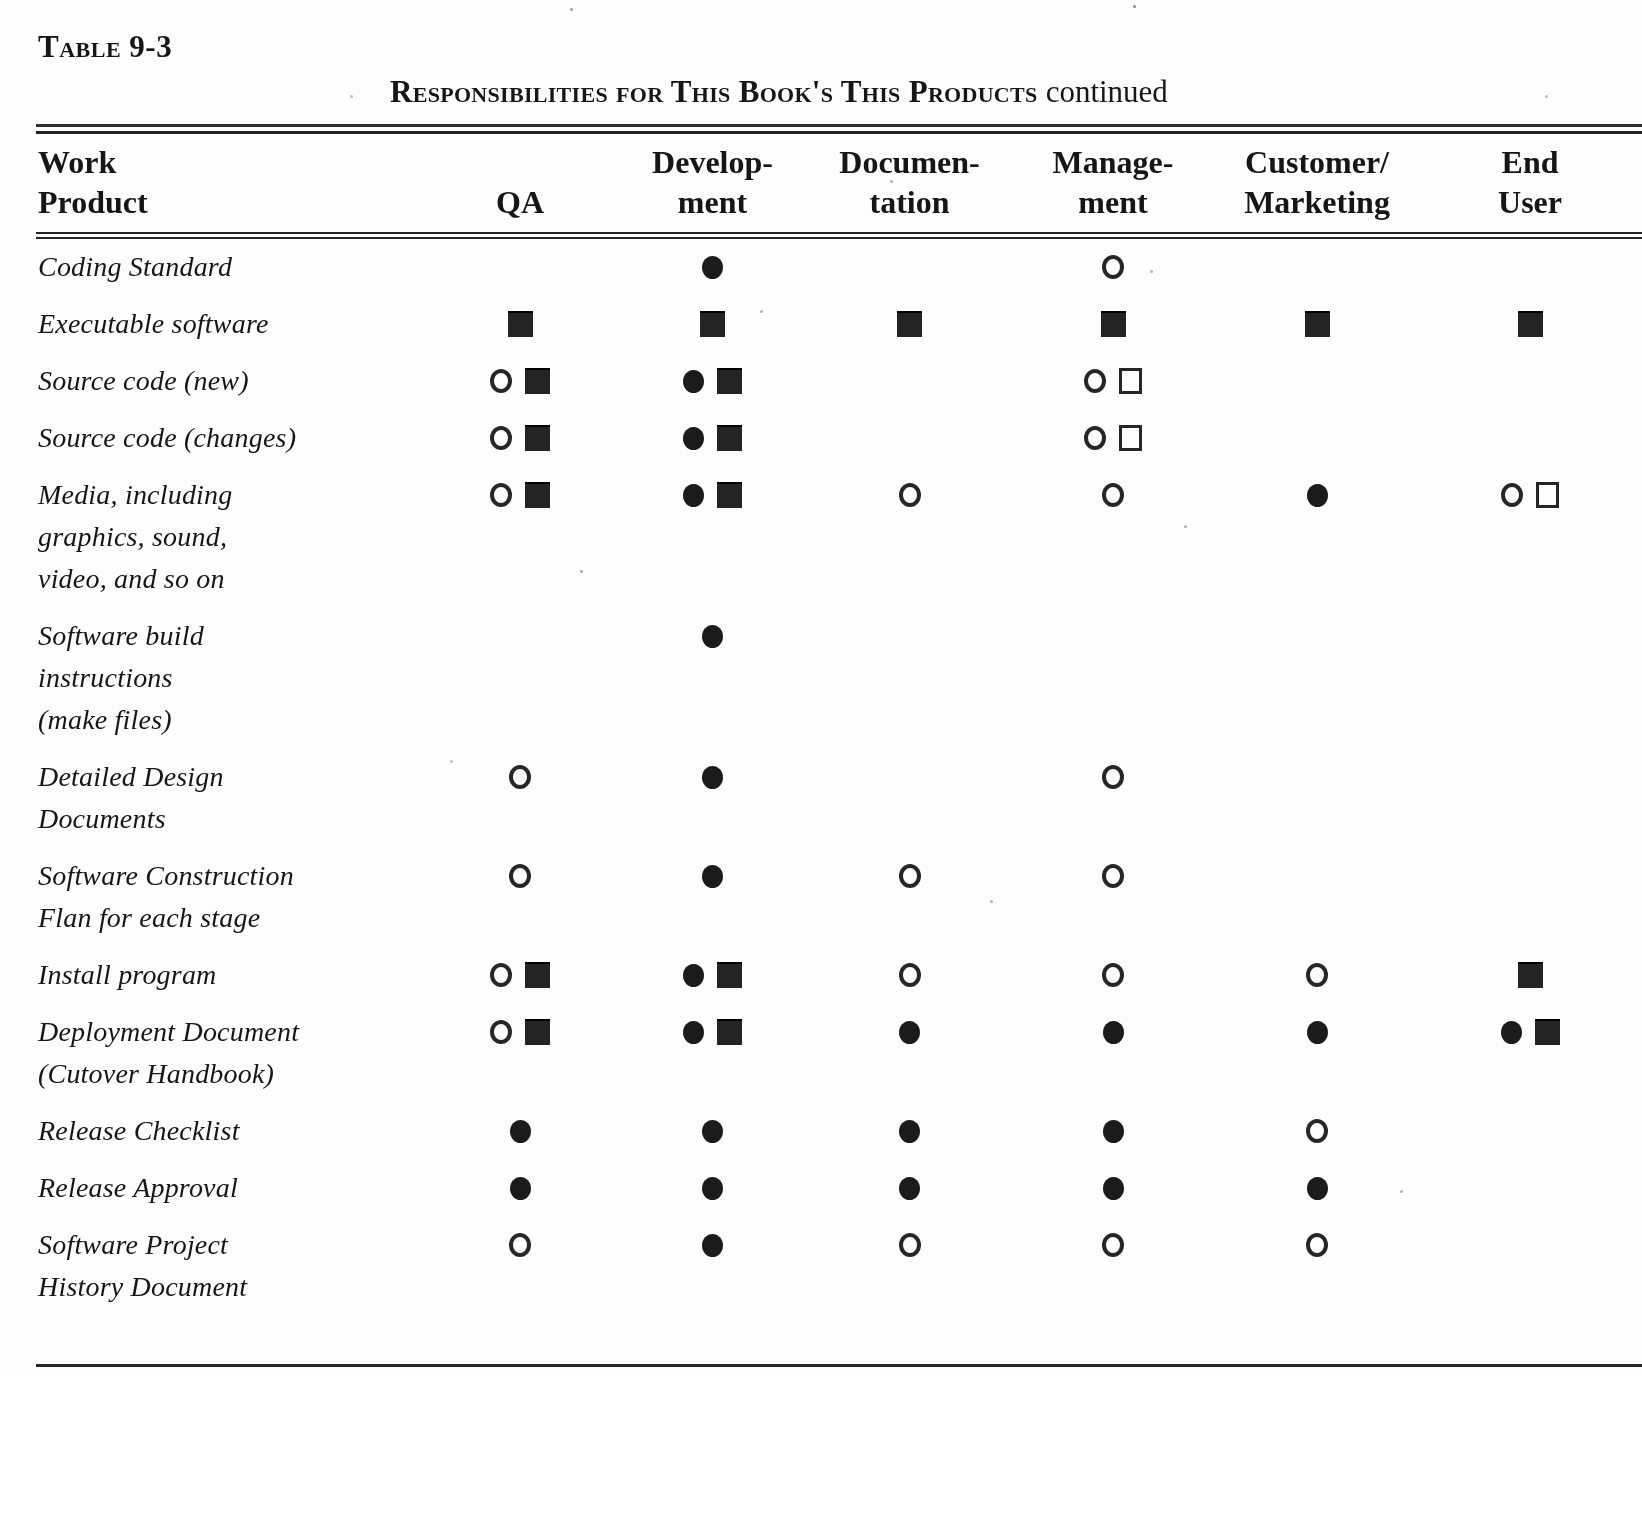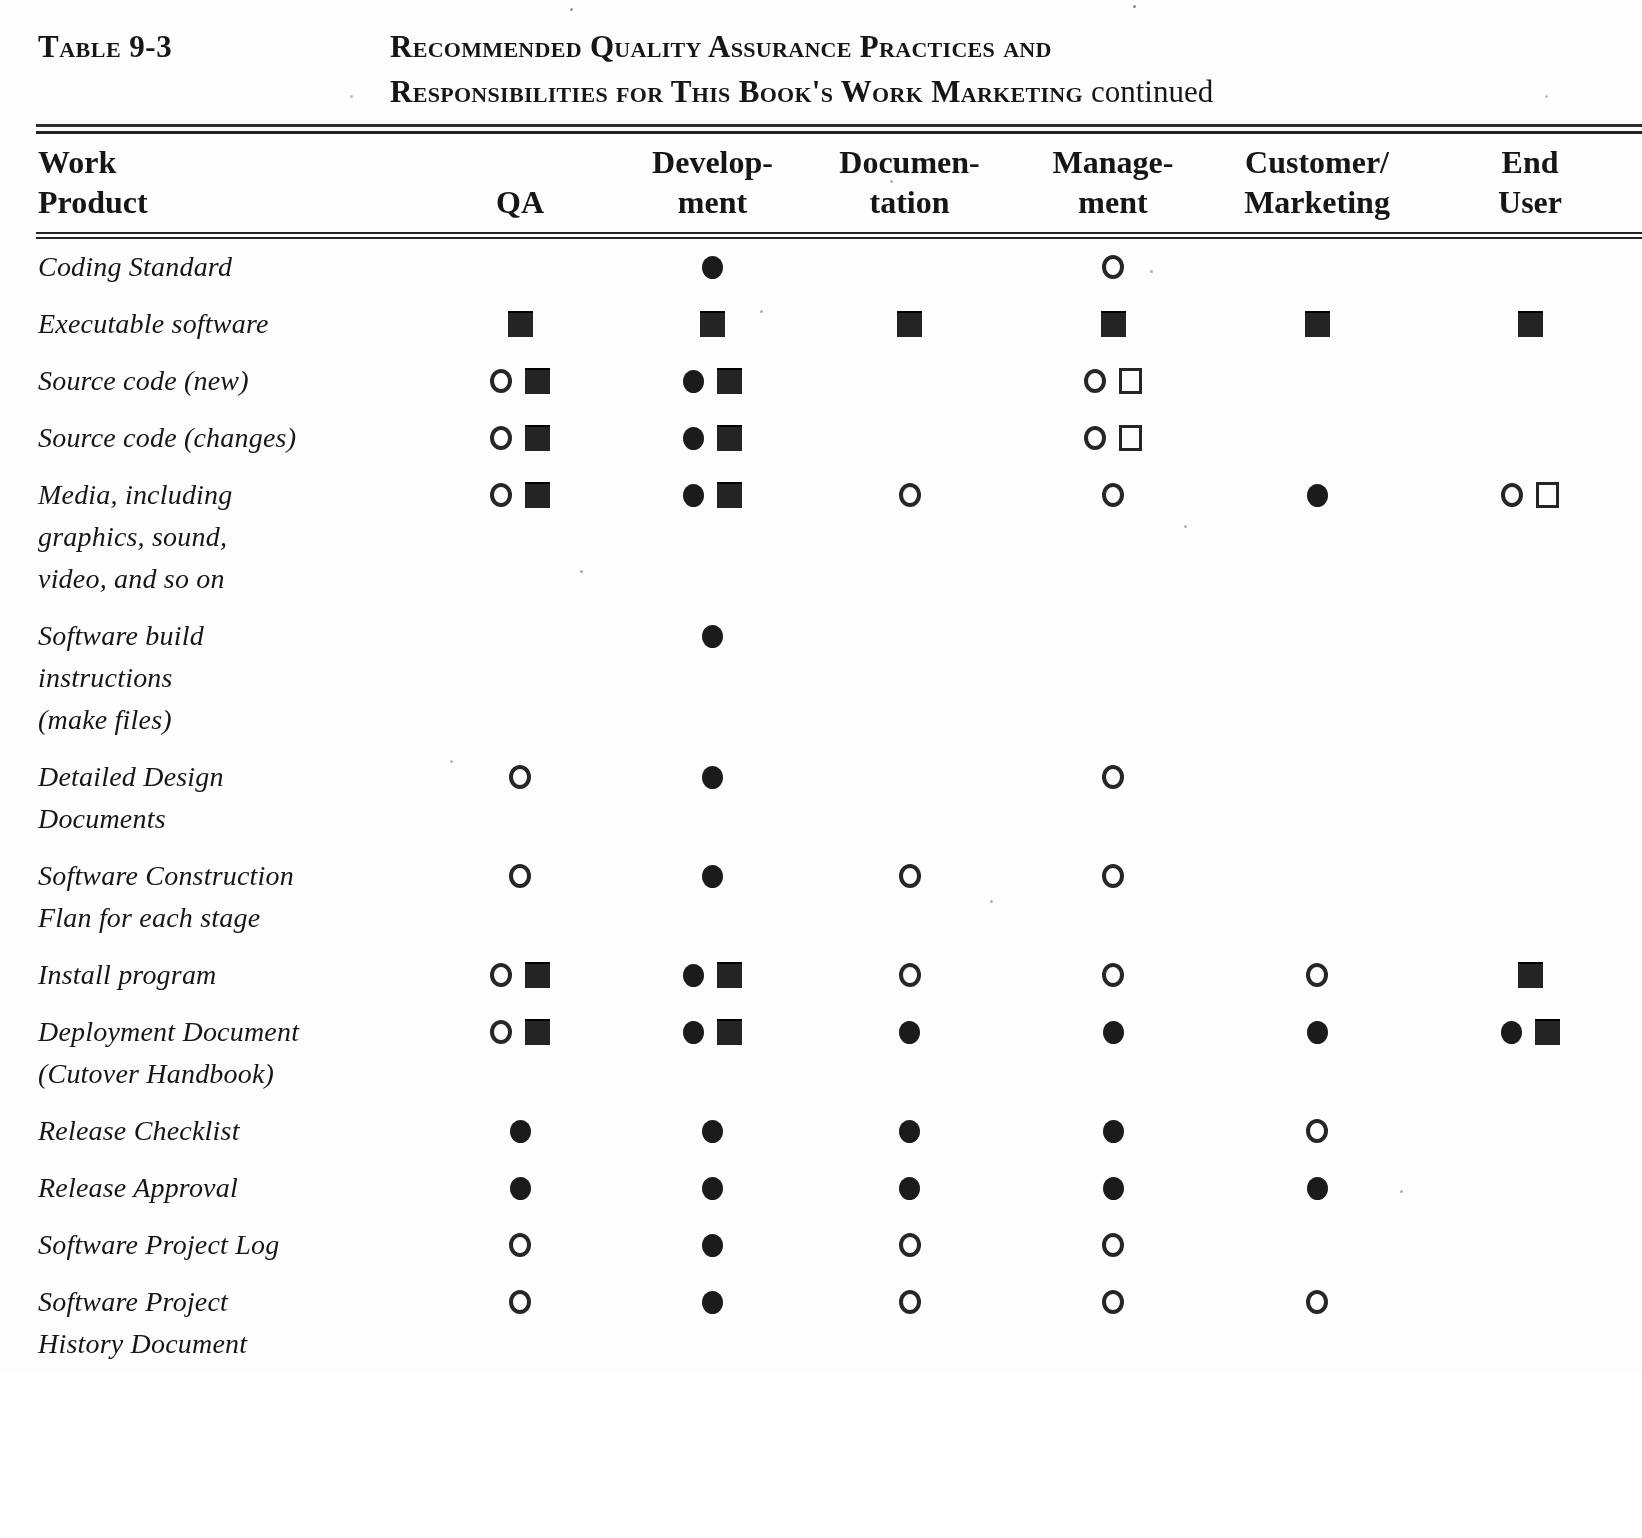--- a/index.html
+++ b/index.html
@@ -86,22 +86,22 @@
   }
 </style>
 </head>
 <body>
 
 <div class="page">
 
   <div class="caption">
     <div class="caption-label">Table 9-3</div>
     <div class="caption-title">
-      <span>Recommended Quality Assurance Practices and</span><br>
-      <span>Responsibilities for This Book's Work Marketing</span>
+      <br>
+      <span>Responsibilities for This Book's This Products</span>
       <span class="continued">continued</span>
     </div>
   </div>
 
   <div class="rule-double-top"></div>
 
   <table class="qa-table">
     <colgroup>
       <col class="c0">
         <col class="c1">
@@ -439,45 +439,20 @@
             </div>
           </td>
           <td>
             <div class="syms">
               <span class="sym filled-circle"></span>
             </div>
           </td>
           <td></td>
         </tr>
         <tr>
-          <td class="product">Software Project Log</td>
-          <td>
-            <div class="syms">
-              <span class="sym open-circle"></span>
-            </div>
-          </td>
-          <td>
-            <div class="syms">
-              <span class="sym filled-circle"></span>
-            </div>
-          </td>
-          <td>
-            <div class="syms">
-              <span class="sym open-circle"></span>
-            </div>
-          </td>
-          <td>
-            <div class="syms">
-              <span class="sym open-circle"></span>
-            </div>
-          </td>
-          <td></td>
-          <td></td>
-        </tr>
-        <tr>
           <td class="product">Software Project<br>History Document</td>
           <td>
             <div class="syms">
               <span class="sym open-circle"></span>
             </div>
           </td>
           <td>
             <div class="syms">
               <span class="sym filled-circle"></span>
             </div>

